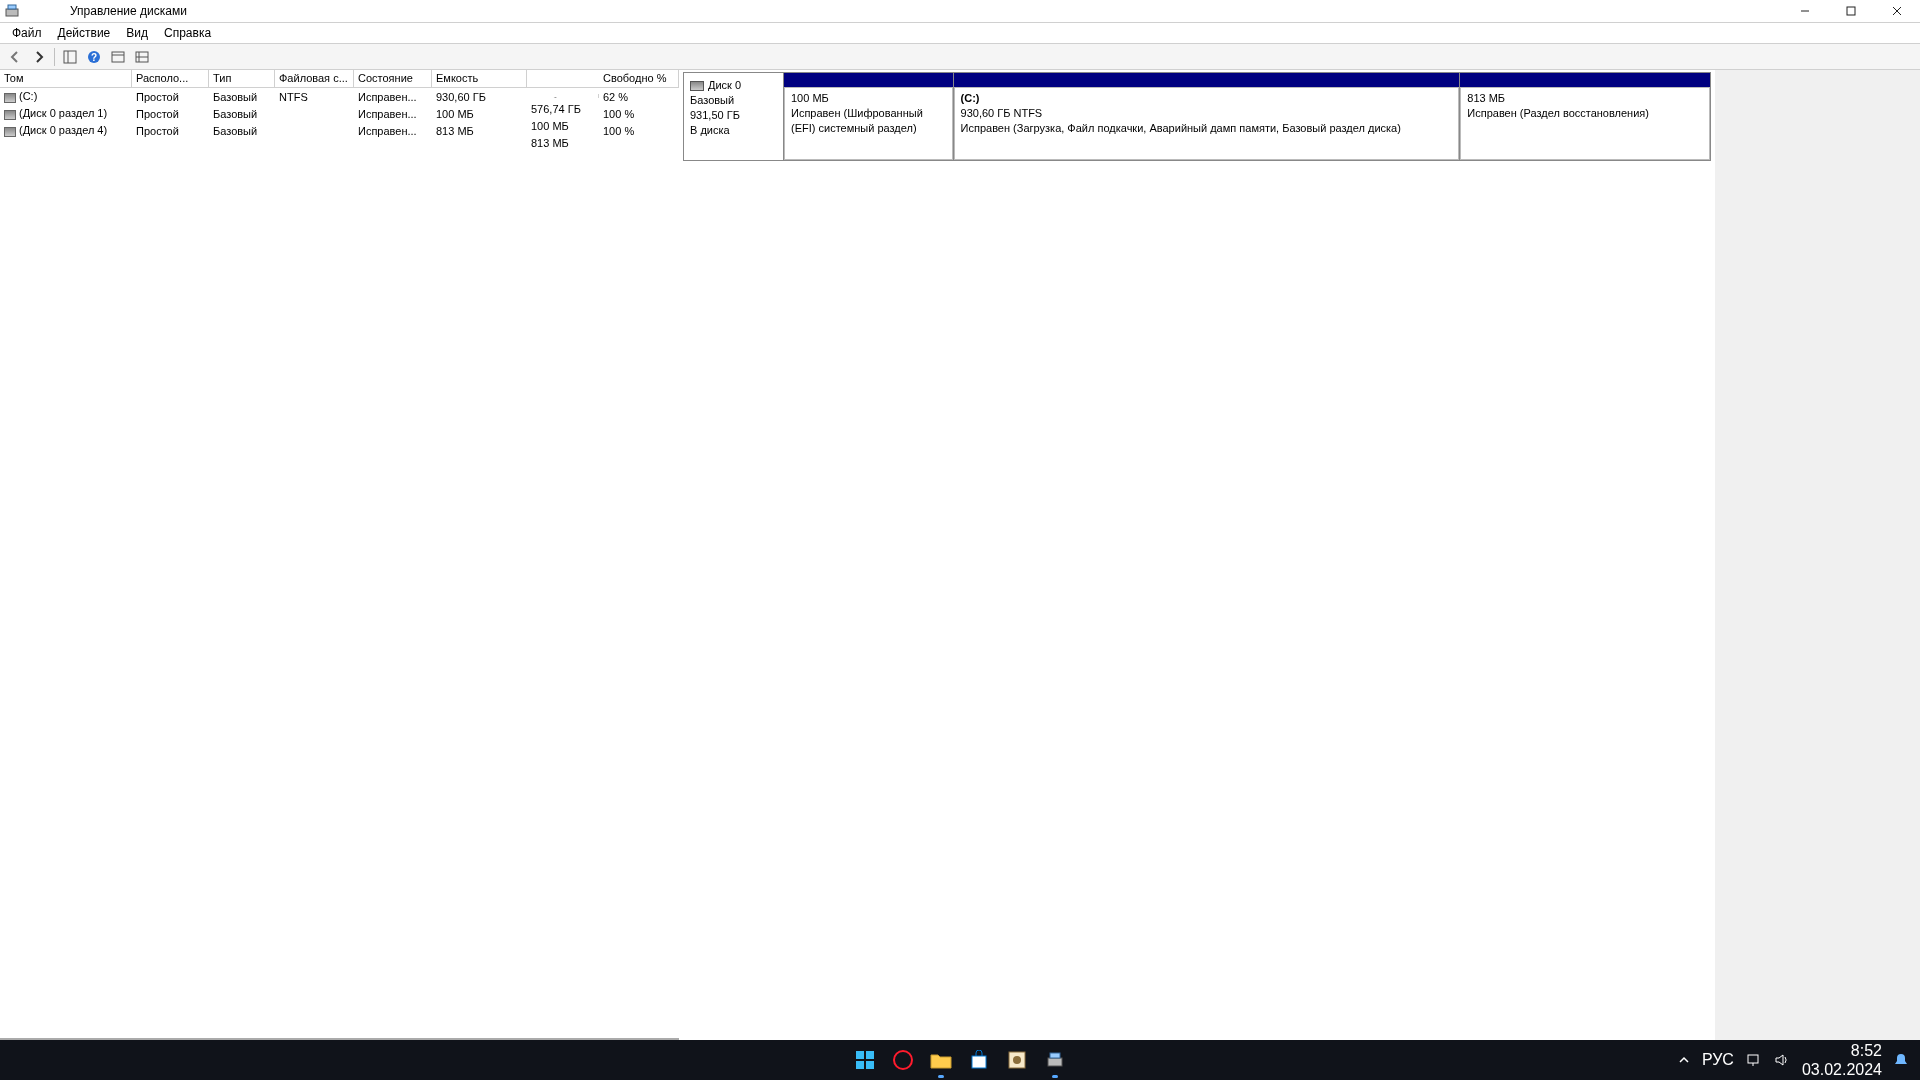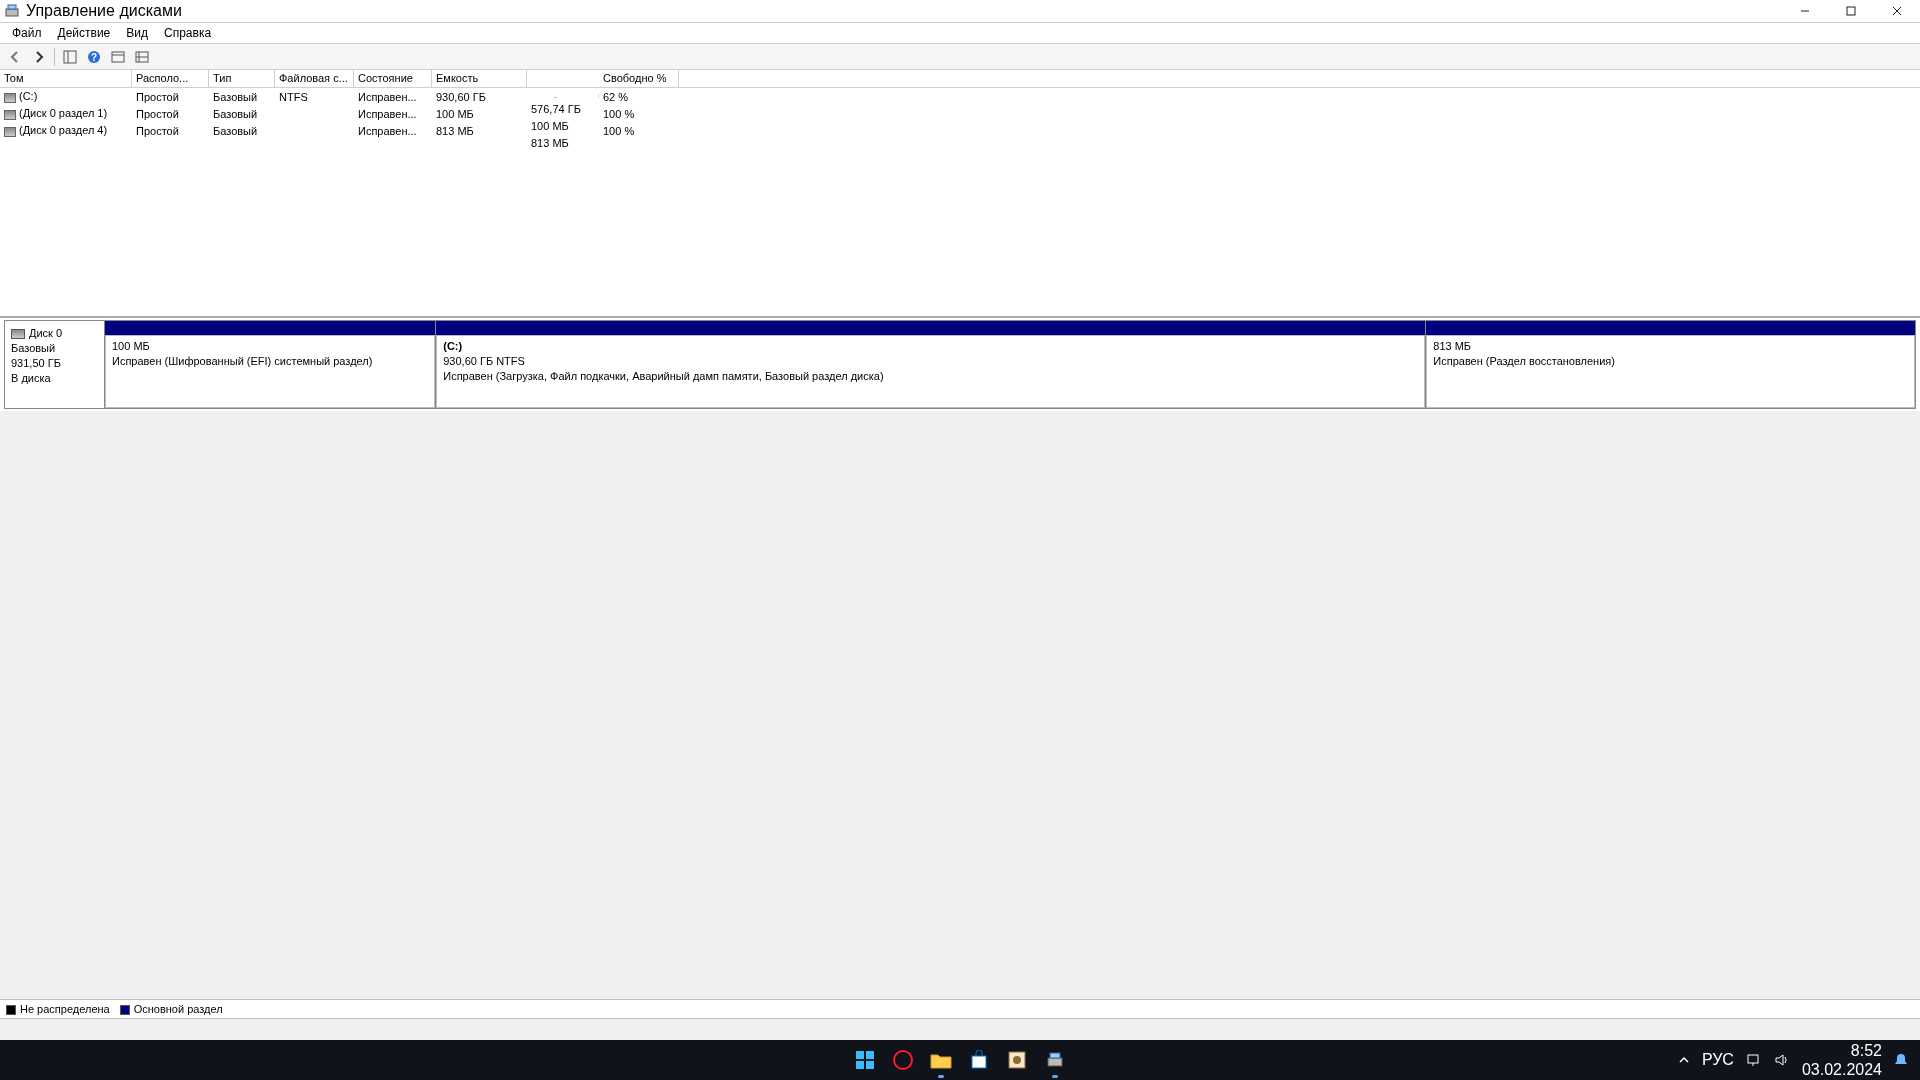--- a/index.html
+++ b/index.html
@@ -1,21 +1,21 @@
 <!DOCTYPE html>
 <html><head>
 <meta charset="utf-8">
 <style>
 * { margin: 0; padding: 0; box-sizing: border-box; }
 html, body { width: 1920px; height: 1080px; font-family: "Segoe UI", Tahoma, sans-serif; font-size: 11px; background: #f0f0f0; overflow: hidden; }
 
 
 .titlebar { height: 23px; background: #fff; display: flex; align-items: center; padding-left: 4px; border-bottom: 1px solid #d0d0d0; }
 .titlebar .app-icon { width: 16px; height: 16px; margin-right: 6px; display: inline-flex; align-items: center; justify-content: center; }
-.titlebar .title { flex: 1; font-size: 16px; }
+.titlebar .title { flex: 1; font-size: 12px; margin-left: 44px; }
 .titlebar .win-controls { display: flex; }
 .titlebar .win-btn { width: 46px; height: 23px; display: flex; align-items: center; justify-content: center; font-size: 10px; color: #222; }
 
 
 .menubar { height: 21px; background: #fff; display: flex; align-items: center; padding-left: 4px; border-bottom: 1px solid #d0d0d0; }
 .menubar .menu-item { padding: 2px 8px; font-size: 12px; }
 
 
 .toolbar { height: 26px; background: #f5f5f5; display: flex; align-items: center; padding-left: 4px; border-bottom: 1px solid #d0d0d0; gap: 2px; }
 .toolbar .tbtn { width: 22px; height: 22px; display: flex; align-items: center; justify-content: center; border: 1px solid transparent; }
@@ -67,21 +67,21 @@
 
 
 .taskbar { position: absolute; bottom: 0; left: 0; right: 0; height: 40px; background: #10131a; display: flex; align-items: center; color: #fff; }
 .taskbar .center-icons { position: absolute; left: 50%; transform: translateX(-50%); display: flex; gap: 10px; align-items: center; }
 .taskbar .ticon { width: 28px; height: 28px; display: flex; align-items: center; justify-content: center; border-radius: 4px; position: relative; }
 .taskbar .ticon.active::after { content: ""; position: absolute; bottom: -4px; width: 6px; height: 3px; background: #57a8ff; border-radius: 2px; }
 .taskbar .tray { margin-left: auto; display: flex; align-items: center; gap: 12px; padding-right: 12px; font-size: 16px; }
 .taskbar .clock { text-align: right; line-height: 1.2; }
 
 .app-window { display: flex; flex-direction: column; height: 1040px; background: #f0f0f0; }
-.content { flex: 1; display: flex; flex-direction: column; }
+.content { flex: 1; display: flex; }
 
 svg { display: block; }
 </style>
 </head>
 <body>
 
 <div class="app-window">
 
   <div class="titlebar">
     <span class="app-icon">
@@ -234,24 +234,20 @@
                 <div>813 МБ</div>
                 <div>Исправен (Раздел восстановления)</div>
               </div>
             </div>
           </div>
       </div>
     </div>
 
     <div class="blank-area"></div>
 
-    <div class="legend">
-      <span><span class="sw unalloc"></span><span>Не распределена</span></span>
-      <span><span class="sw primary"></span><span>Основной раздел</span></span>
-    </div>
 
     <div class="statusbar"></div>
   </div>
 </div>
 
 <div class="taskbar">
   <div class="center-icons">
     <div class="ticon">
       <svg width="20" height="20">
           <rect x="1" y="1" width="8" height="8" fill="#38bdf8"></rect>

